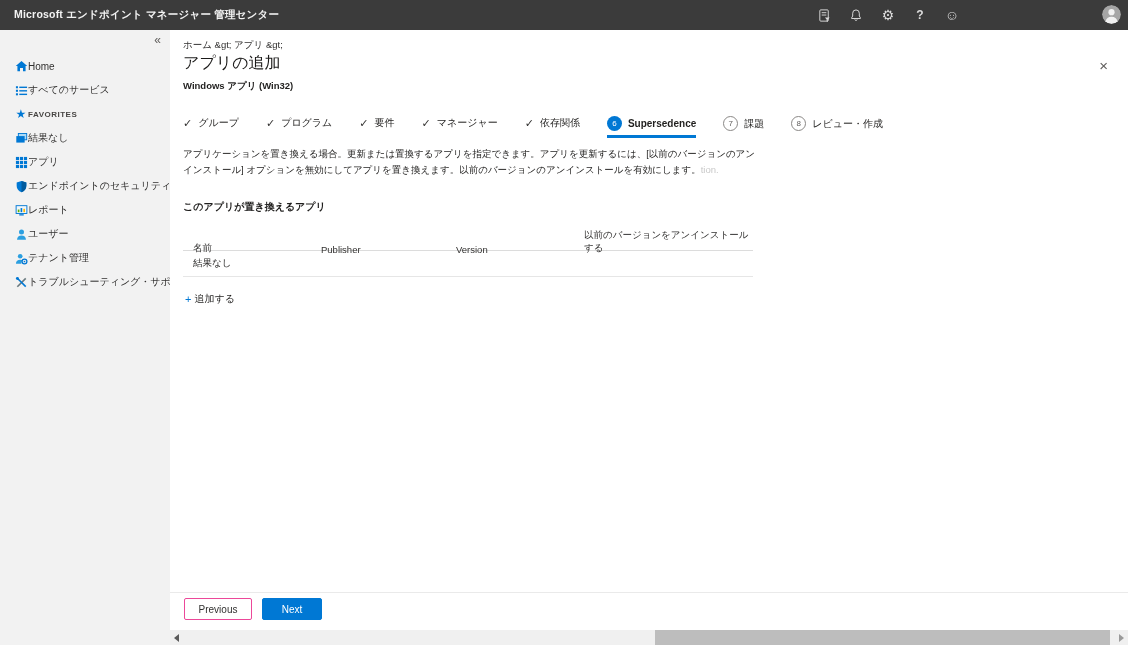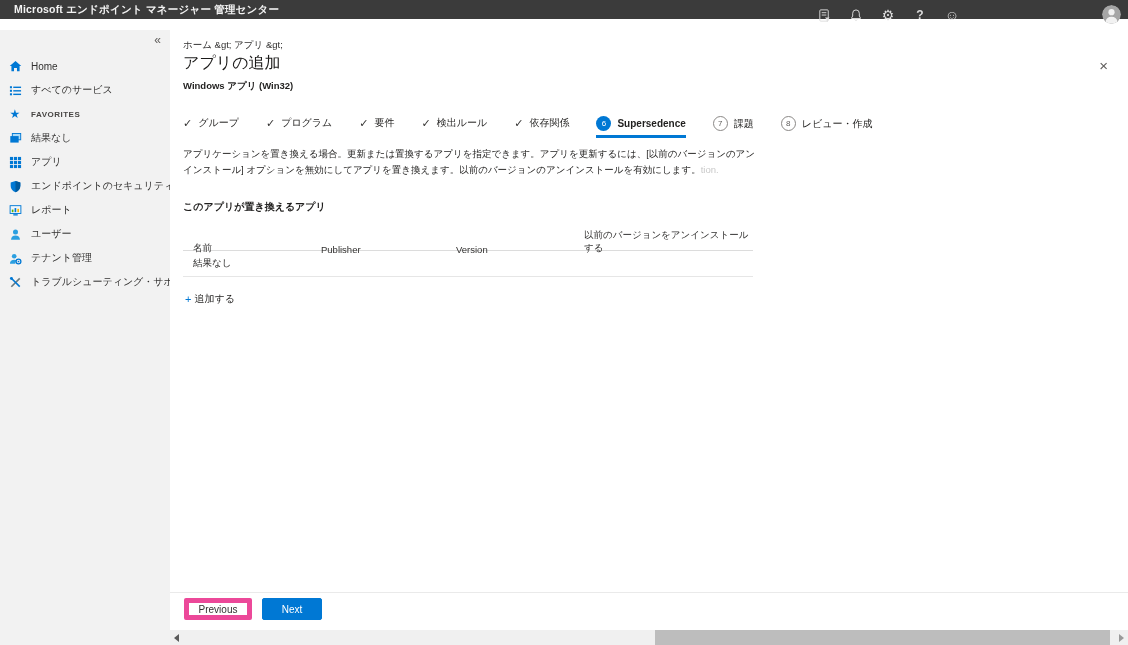--- a/index.html
+++ b/index.html
@@ -1,32 +1,32 @@
 <!DOCTYPE html>
 <html lang="ja"><head>
 <meta charset="utf-8">
 <style>
   * { margin:0; padding:0; box-sizing:border-box; }
   html,body { width:1128px; height:645px; overflow:hidden;
     font-family:"Liberation Sans","DejaVu Sans",sans-serif; background:#fff; color:#201f1e; }
 
   
-  .topbar { position:absolute; top:0; left:0; width:1128px; height:19px; background:#3b3b3b;
+  .topbar { position:absolute; top:0; left:0; width:1128px; height:30px; background:#3b3b3b;
     display:flex; align-items:center; z-index:10; }
   .topbar-title { color:#f3f3f3; font-size:10.5px; font-weight:600; margin-left:14px; letter-spacing:.2px; }
   .topbar-icons { position:absolute; left:815px; top:0; height:30px; display:flex; align-items:center; gap:14px; }
   .tb-icon { width:18px; height:18px; display:flex; align-items:center; justify-content:center;
     color:#dcdcdc; font-size:13px; cursor:pointer; }
   .avatar { position:absolute; right:7px; top:5px; width:19px; height:19px; border-radius:50%; overflow:hidden; cursor:pointer; }
 
   
   .sidebar { position:absolute; top:30px; left:0; width:170px; height:615px; background:#f2f2f2; }
   .collapse-btn { position:absolute; top:3px; right:9px; color:#605e5c; font-size:12px; cursor:pointer; }
   .nav { position:absolute; top:24px; left:0; right:0; }
-  .nav-item { height:24px; display:flex; align-items:center; padding-left:8px; gap:9px;
+  .nav-item { height:24px; display:flex; align-items:center; padding-left:14px; 
     font-size:10px; color:#323130; cursor:pointer; white-space:nowrap; }
   .nav-icon { width:14px; height:14px; flex:0 0 14px; display:flex; align-items:center; justify-content:center; }
   .fav-label { font-size:8px; font-weight:700; letter-spacing:.5px; color:#484644; }
   .star-glyph { color:#0078d4; font-size:12px; line-height:14px; }
 
   
   .main { position:absolute; top:30px; left:170px; width:958px; height:615px; background:#fff; }
   .breadcrumb { position:absolute; top:9px; left:13px; font-size:9.5px; color:#323130; cursor:pointer; }
   .page-title { position:absolute; top:23px; left:13px; font-size:16px; font-weight:300; color:#1b1a19; }
   .page-subtitle { position:absolute; top:50px; left:13px; font-size:9.5px; font-weight:700; color:#201f1e; }
@@ -57,21 +57,21 @@
     font-size:9.5px; color:#201f1e; border-bottom:1px solid #e6e6e6; }
 
   .add-link { position:absolute; top:262px; left:15px; font-size:10px; color:#201f1e;
     cursor:pointer; display:flex; align-items:center; gap:3px; }
   .add-plus { color:#0078d4; font-size:11px; }
 
   .footer-divider { position:absolute; top:562px; left:0; width:958px; border-top:1px solid #eaeaea; }
   .btn { position:absolute; top:568px; height:22px; font-size:10px; border-radius:2px;
     display:flex; align-items:center; justify-content:center; cursor:pointer;
     font-family:"Liberation Sans","DejaVu Sans",sans-serif; }
-  .btn-previous { left:14px; width:68px; background:#fff; border:5px solid #ec4899; color:#323130; }
+  .btn-previous { left:14px; width:68px; background:#fff; border:1px solid #ec4899; color:#323130; }
   .btn-next { left:92px; width:60px; background:#0078d4; border:1px solid #0078d4; color:#fff; }
 
   .hscroll { position:absolute; top:600px; left:0; width:958px; height:15px; background:#f0f0f0; }
   .hscroll-thumb { position:absolute; left:485px; top:0; width:455px; height:15px; background:#bdbdbd; cursor:grab; }
   .scroll-arrow { position:absolute; top:4px; width:0; height:0; border-top:4px solid transparent;
     border-bottom:4px solid transparent; cursor:pointer; }
   .arrow-left { left:4px; border-right:5px solid #5a5a5a; }
   .arrow-right { right:4px; border-left:5px solid #9a9a9a; }
 </style>
 </head>
@@ -246,21 +246,21 @@
     <div class="step">
       <span class="check-glyph">✓</span>
       <span class="step-label">プログラム</span>
     </div>
     <div class="step">
       <span class="check-glyph">✓</span>
       <span class="step-label">要件</span>
     </div>
     <div class="step">
       <span class="check-glyph">✓</span>
-      <span class="step-label">検出ルール</span>
+      <span class="step-label">マネージャー</span>
     </div>
     <div class="step">
       <span class="check-glyph">✓</span>
       <span class="step-label">依存関係</span>
     </div>
     <div class="step active">
       <span class="step-num current">6</span>
       <span class="step-label">Supersedence</span>
     </div>
     <div class="step">

